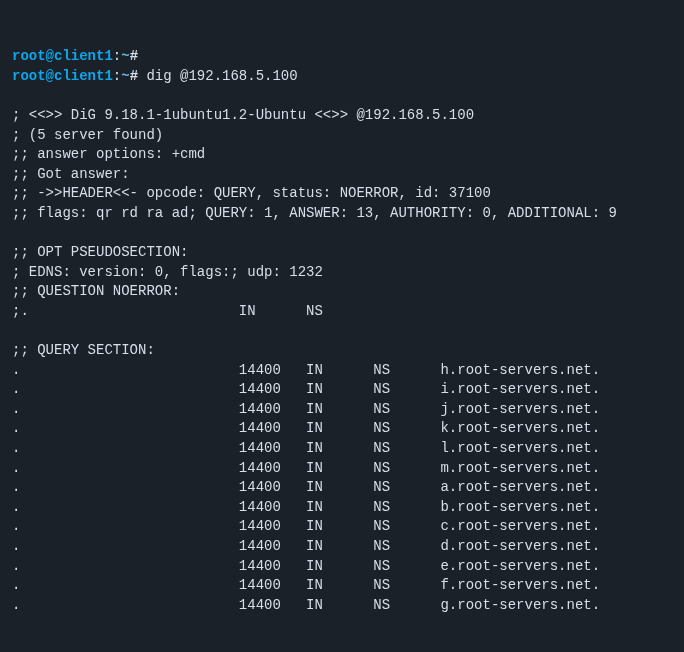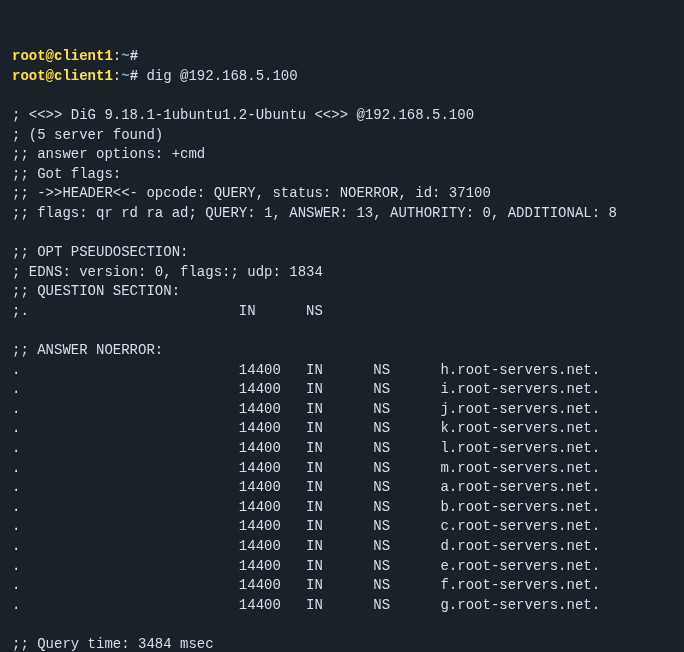--- a/index.html
+++ b/index.html
@@ -5,55 +5,54 @@
     * { margin: 0; padding: 0; box-sizing: border-box; }
     body {
       background: #1a2128;
       color: #d8dee9;
       font-family: 'Consolas','Courier New',monospace;
       font-size: 14px;
       line-height: 1.4;
       padding: 8px 12px;
       white-space: pre;
     }
-    .user { color: #fde047; font-weight: bold; }
+    .user { color: #0ea5e9; font-weight: bold; }
     .tilde { color: #6bb3e0; font-weight: bold; }
     .hash { color: #d8dee9; font-weight: bold; }
     .white { color: #d8dee9; }
   </style>
 </head>
 <body>
 
 <div><span><span class="user">root@client1</span><span class="white">:</span><span class="tilde">~</span><span class="hash">#</span><span class="white"></span></span>
 <span><span class="user">root@client1</span><span class="white">:</span><span class="tilde">~</span><span class="hash">#</span><span class="white"> dig @192.168.5.100</span></span>
 
 <span>; &lt;&lt;&gt;&gt; DiG 9.18.1-1ubuntu1.2-Ubuntu &lt;&lt;&gt;&gt; @192.168.5.100</span>
 <span>; (5 server found)</span>
 <span>;; answer options: +cmd</span>
-<span>;; Got flags:</span>
+<span>;; Got answer:</span>
 <span>;; -&gt;&gt;HEADER&lt;&lt;- opcode: QUERY, status: NOERROR, id: 37100</span>
-<span>;; flags: qr rd ra ad; QUERY: 1, ANSWER: 13, AUTHORITY: 0, ADDITIONAL: 8</span>
+<span>;; flags: qr rd ra ad; QUERY: 1, ANSWER: 13, AUTHORITY: 0, ADDITIONAL: 9</span>
 
 <span>;; OPT PSEUDOSECTION:</span>
-<span>; EDNS: version: 0, flags:; udp: 1834</span>
-<span>;; QUESTION SECTION:</span>
+<span>; EDNS: version: 0, flags:; udp: 1232</span>
+<span>;; QUESTION NOERROR:</span>
 <span>;.                         IN      NS</span>
 
-<span>;; ANSWER NOERROR:</span>
+<span>;; QUERY SECTION:</span>
 <div id="answers-block">.                          14400   IN      NS      h.root-servers.net.
 .                          14400   IN      NS      i.root-servers.net.
 .                          14400   IN      NS      j.root-servers.net.
 .                          14400   IN      NS      k.root-servers.net.
 .                          14400   IN      NS      l.root-servers.net.
 .                          14400   IN      NS      m.root-servers.net.
 .                          14400   IN      NS      a.root-servers.net.
 .                          14400   IN      NS      b.root-servers.net.
 .                          14400   IN      NS      c.root-servers.net.
 .                          14400   IN      NS      d.root-servers.net.
 .                          14400   IN      NS      e.root-servers.net.
 .                          14400   IN      NS      f.root-servers.net.
 .                          14400   IN      NS      g.root-servers.net.
 </div>
-<span>;; Query time: 3484 msec</span>
 
 
 </div>
 
 
 </body></html>

